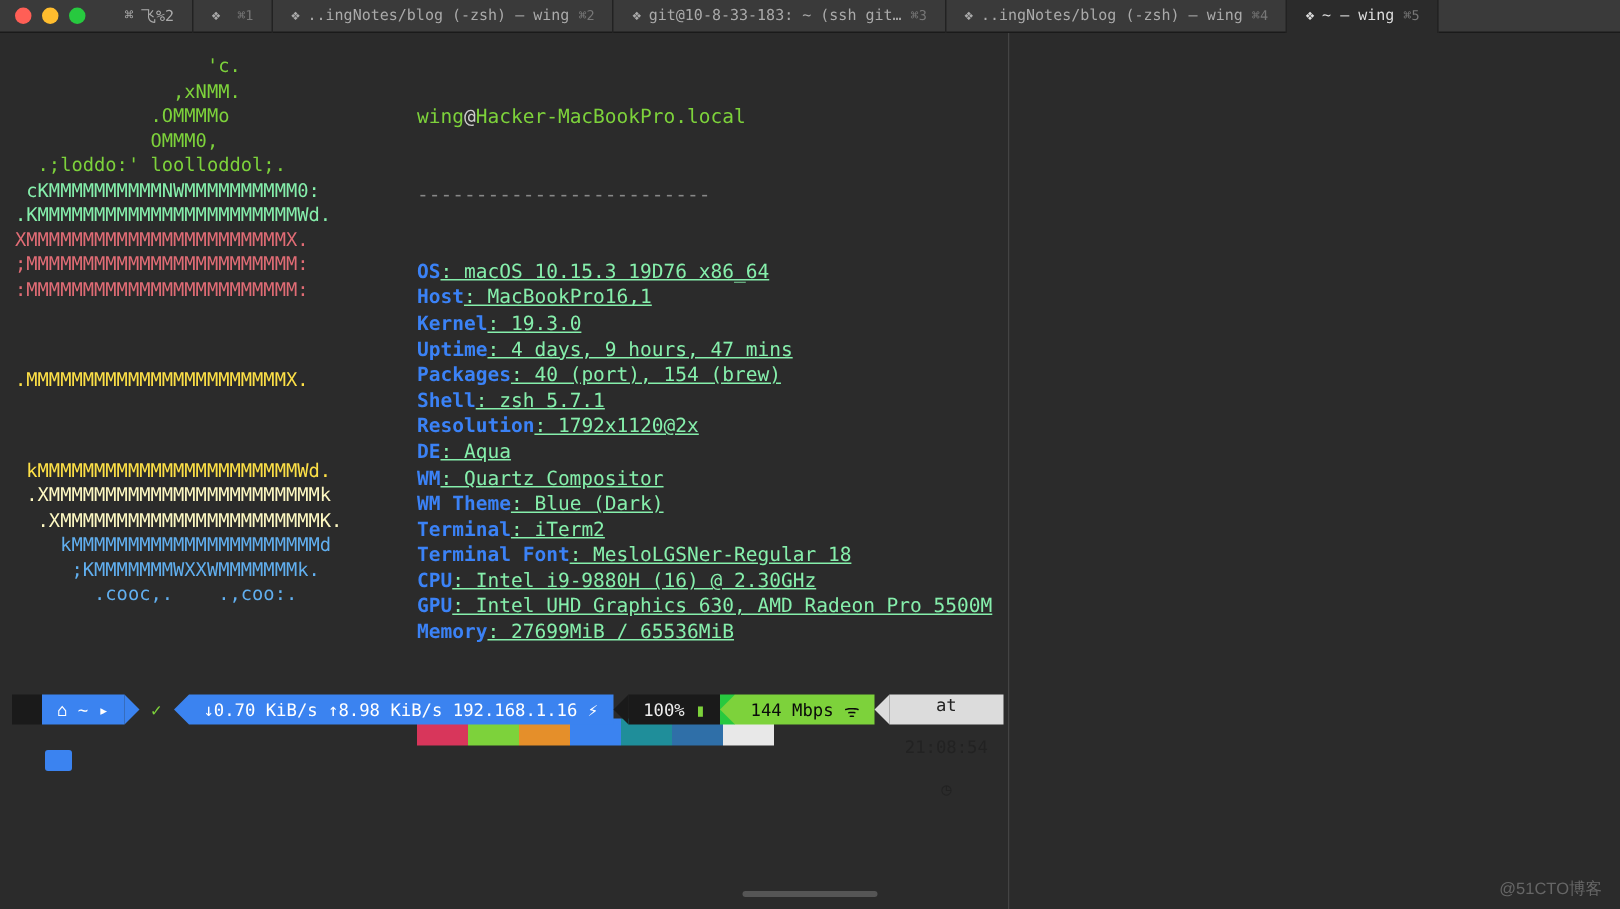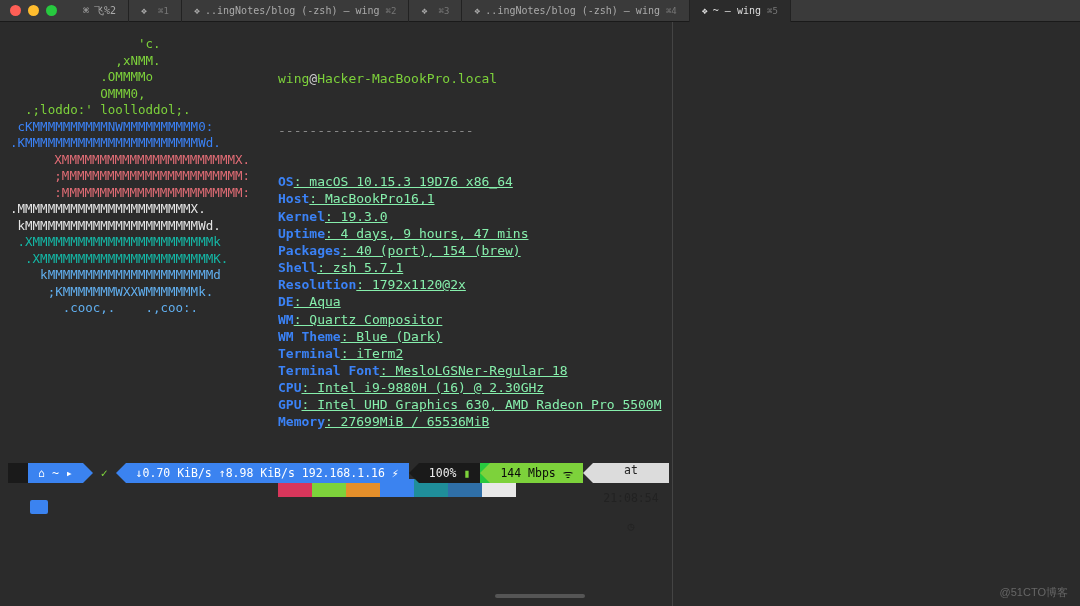--- a/index.html
+++ b/index.html
@@ -20,24 +20,24 @@
   
   .term { position: absolute; top: 22px; left: 0; right: 0; bottom: 0; display: flex; }
   .pane { flex: 1; position: relative; padding: 14px 10px 0 10px; }
   .pane.left { border-right: 1px solid #444; }
   .pane.right { background: #2b2b2b; }
 
   
   .neofetch { display: flex; gap: 28px; }
   .ascii { white-space: pre; line-height: 1.32; font-size: 12.5px; text-align: left; width: 240px; }
   .ascii .l-green  { color: #7dd23b; }
-  .ascii .l-yellow { color: #3b82f6; }
-  .ascii .l-red    { color: #e06c75; text-align: right; }
-  .ascii .l-pink   { color: #e5e5e5; }
-  .ascii .l-purple { color: #14b8a6; }
+  .ascii .l-yellow { color: #86efac; }
+  .ascii .l-red    { color: #e06c75; }
+  .ascii .l-pink   { color: #fde047; margin-top: 44px; }
+  .ascii .l-purple { color: #fef9c3; }
   .ascii .l-blue   { color: #61afef; }
 
   .info { white-space: pre; line-height: 1.32; font-size: 13px; }
   .hostline .user { color: #7dd23b; }
   .hostline .at   { color: #ccc; }
   .hostline .host { color: #7dd23b; }
   .sep { color: #888; }
   .key { color: #3b82f6; font-weight: bold; margin-top: 17px; }
   .val { color: #86efac; text-decoration: underline; }
 
@@ -87,20 +87,21 @@
         <span class="ticon">❖</span>
         <span class="tnum">⌘1</span>
       </div>
       <div class="tab">
         <span class="ticon">❖</span>
         <span>..ingNotes/blog (-zsh) — wing</span>
         <span class="tnum">⌘2</span>
       </div>
       <div class="tab">
         <span class="ticon">❖</span>
+        <span>git@10-8-33-183: ~ (ssh git…</span>
         <span class="tnum">⌘3</span>
       </div>
       <div class="tab">
         <span class="ticon">❖</span>
         <span>..ingNotes/blog (-zsh) — wing</span>
         <span class="tnum">⌘4</span>
       </div>
       <div class="tab active">
         <span class="ticon">❖</span>
         <span>~ — wing</span>

